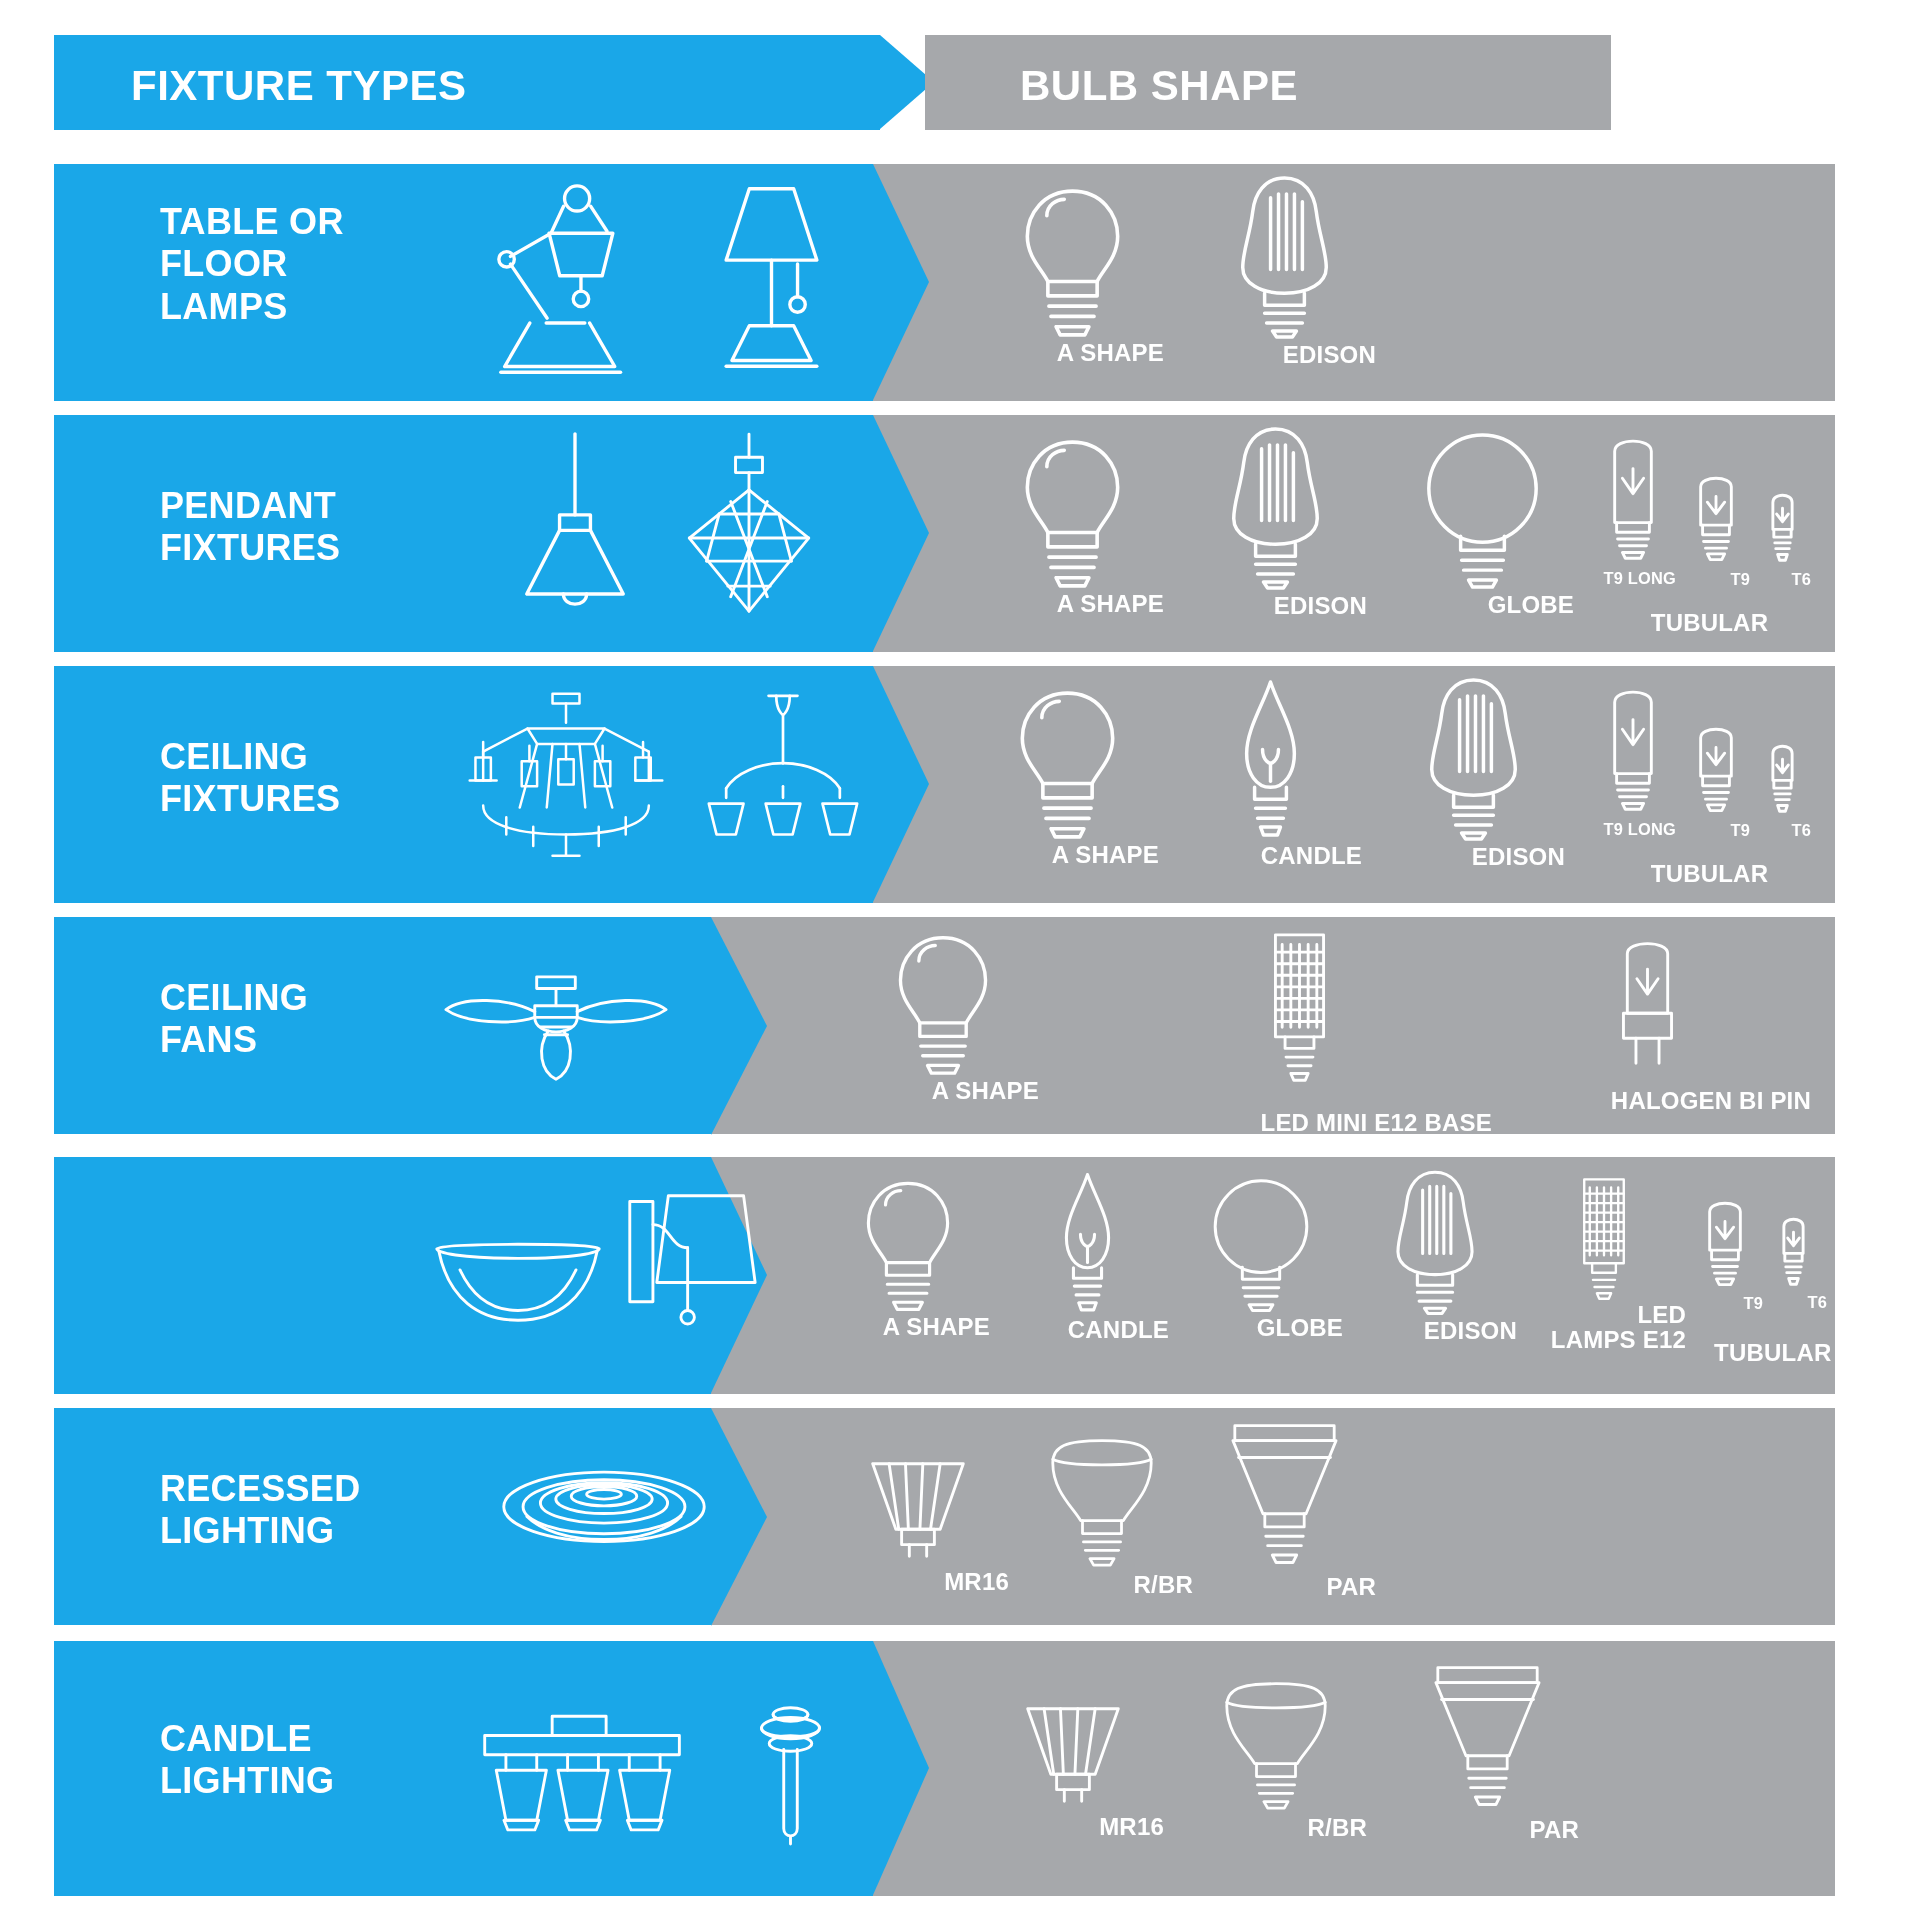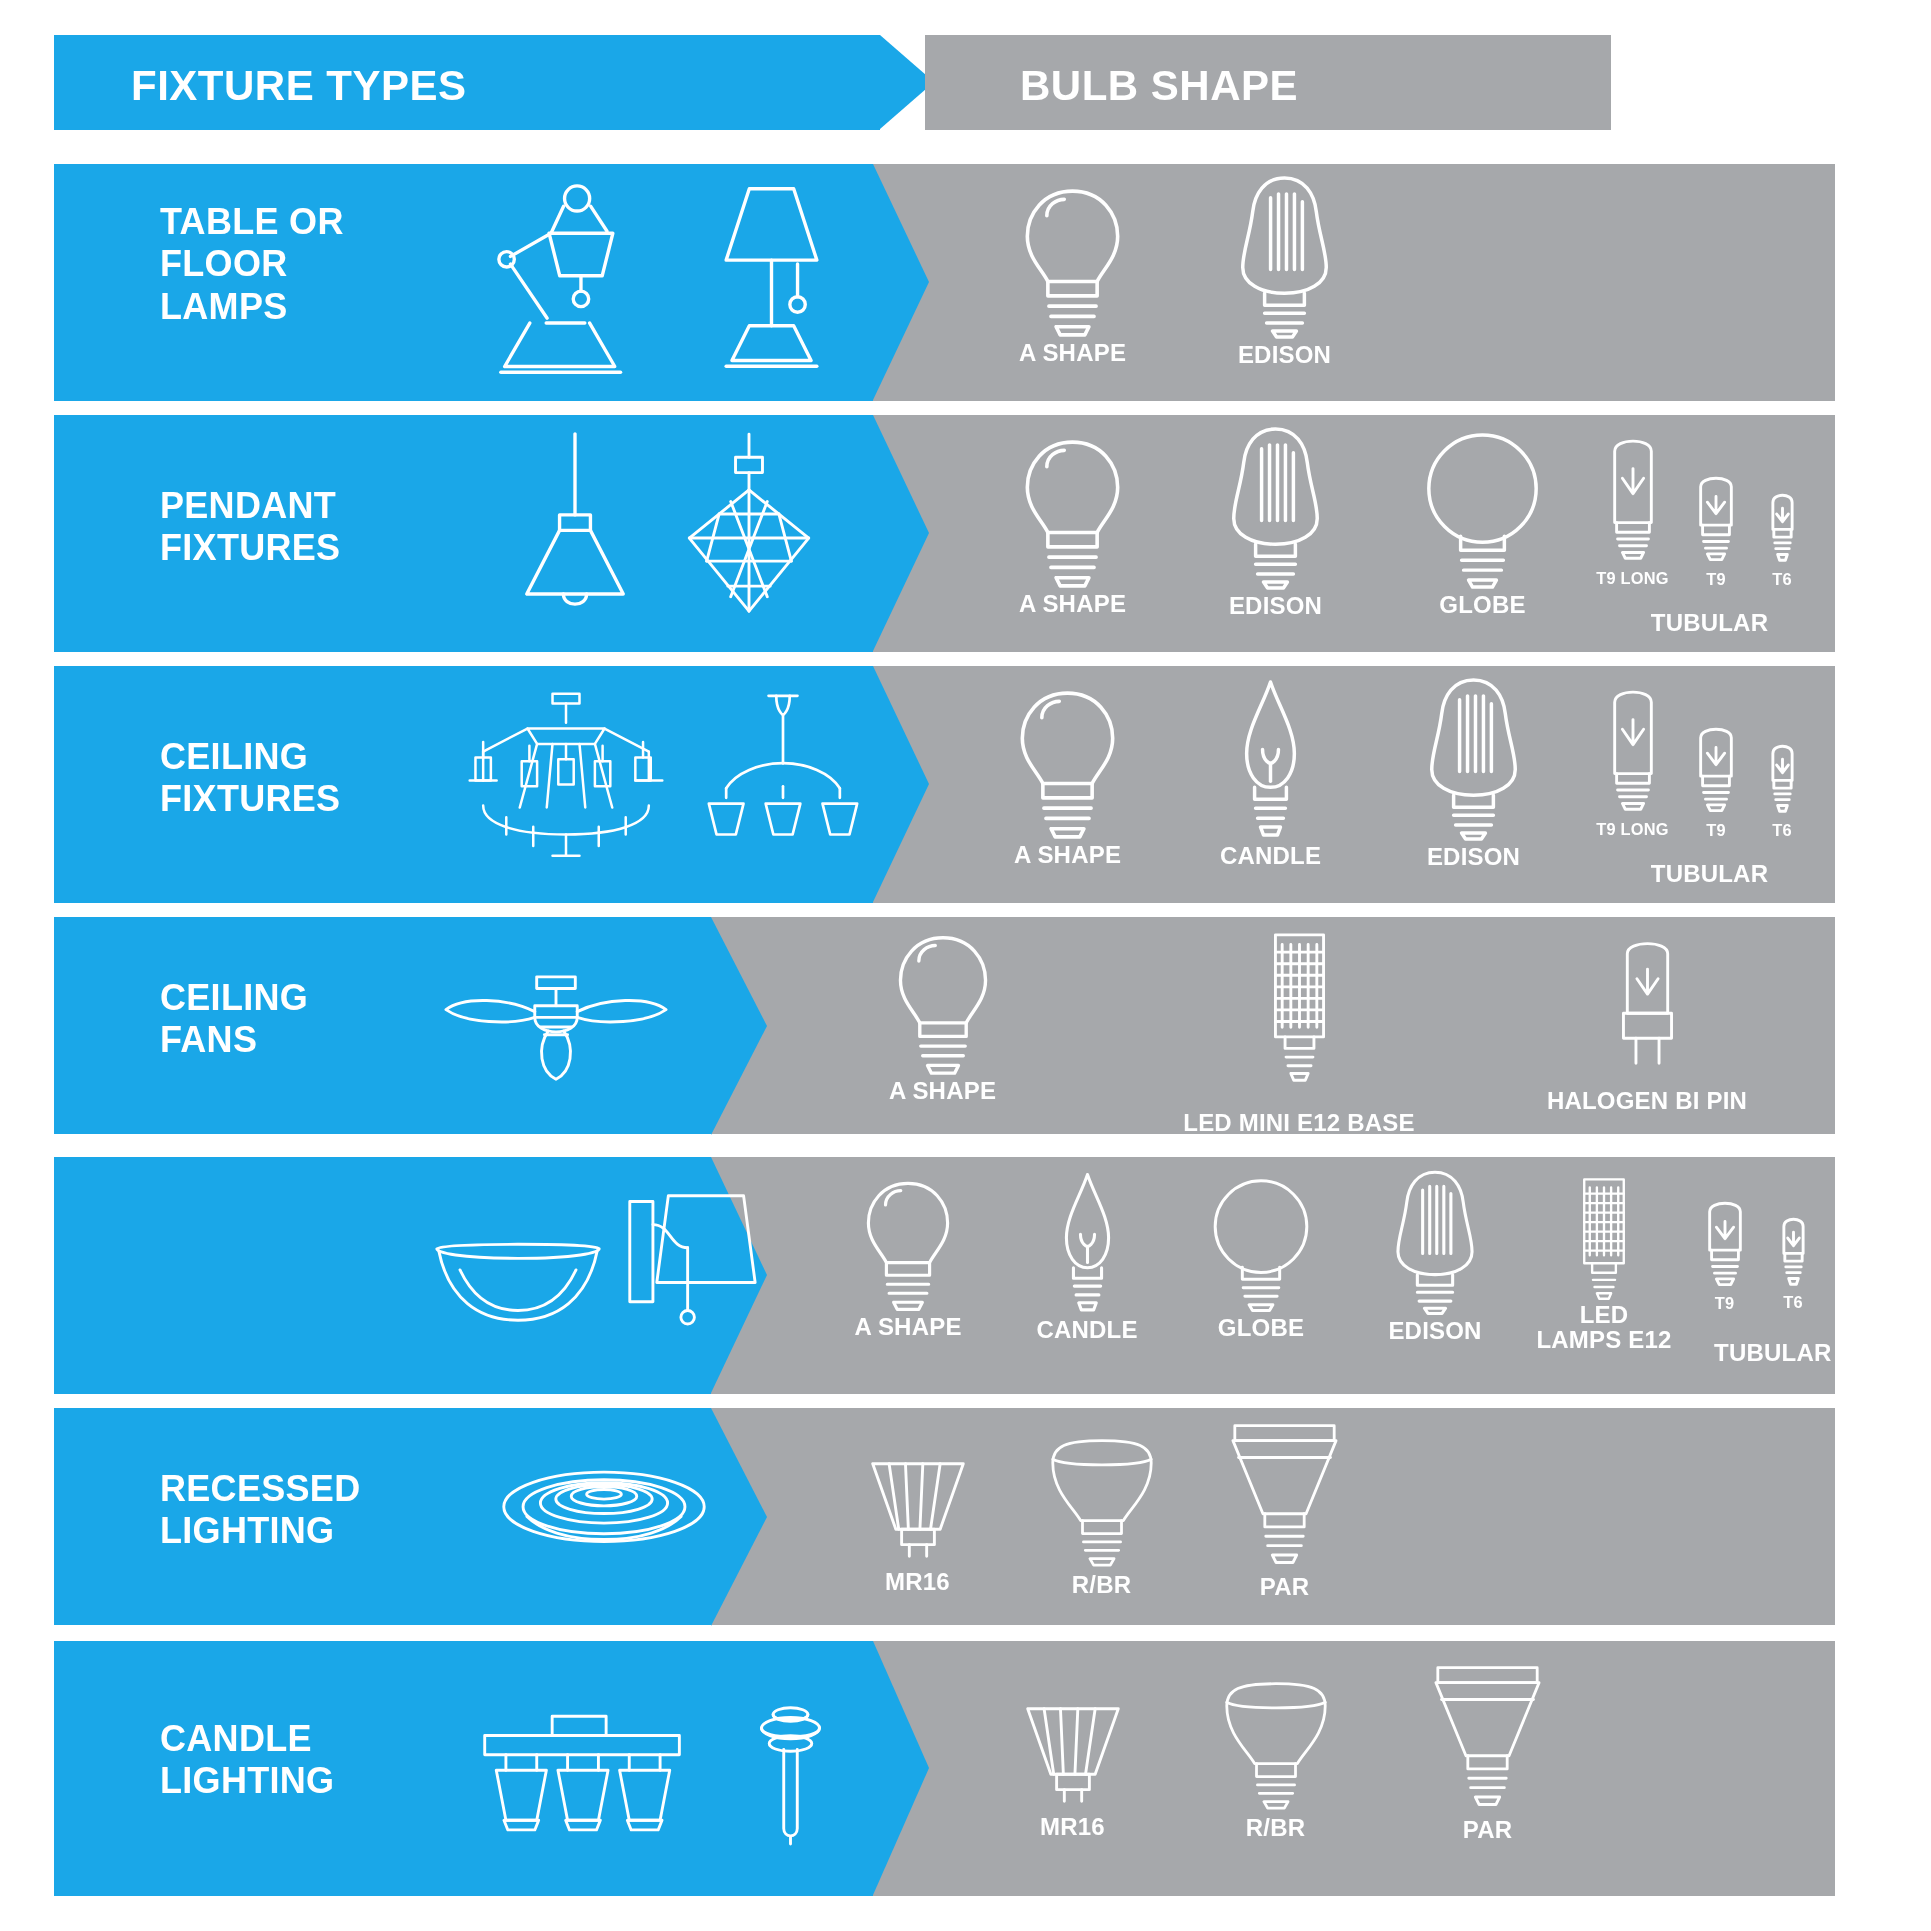--- a/index.html
+++ b/index.html
@@ -17,21 +17,21 @@
   .hdr-txt.b{left:966px;}
 
   
   .row{position:absolute;left:54px;}
   .gray{position:absolute;top:0;background:#a6a8ab;height:100%;}
   .blue{position:absolute;left:0;top:0;background:#1aa7e8;height:100%;}
   .blue:after{content:"";position:absolute;top:0;width:0;height:0;border-left-style:solid;border-left-color:#1aa7e8;
       border-top:0 solid transparent;border-bottom:0 solid transparent;}
   .fx-label{position:absolute;left:106px;font-size:36px;font-weight:bold;color:#fff;line-height:1.18;letter-spacing:0.3px;}
   .fx-art{position:absolute;}
-  .bulb{position:absolute;text-align:center;}
+  .bulb{position:absolute;text-align:right;}
   .bulb .cap{font-size:24px;font-weight:bold;color:#fff;letter-spacing:0.2px;white-space:nowrap;}
   .bulb .sub{font-size:16.4px;font-weight:bold;color:#fff;letter-spacing:0.2px;white-space:nowrap;}
   .grp-cap{position:absolute;font-size:24px;font-weight:bold;color:#fff;letter-spacing:0.2px;white-space:nowrap;text-align:center;}
   svg{display:block;overflow:visible;}
 </style>
 </head>
 <body>
 
 <div class="sheet">
 

